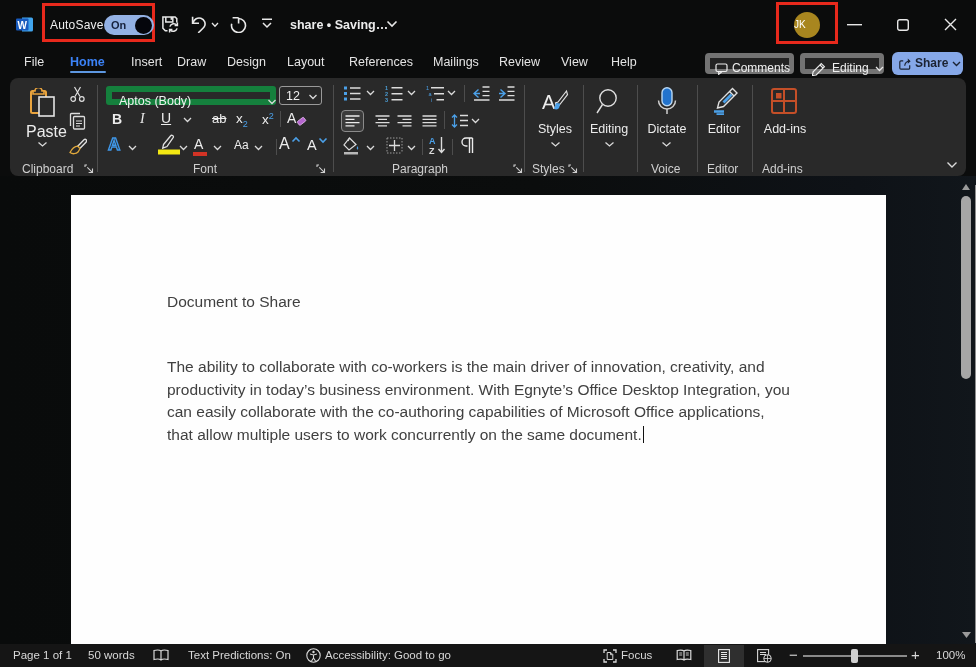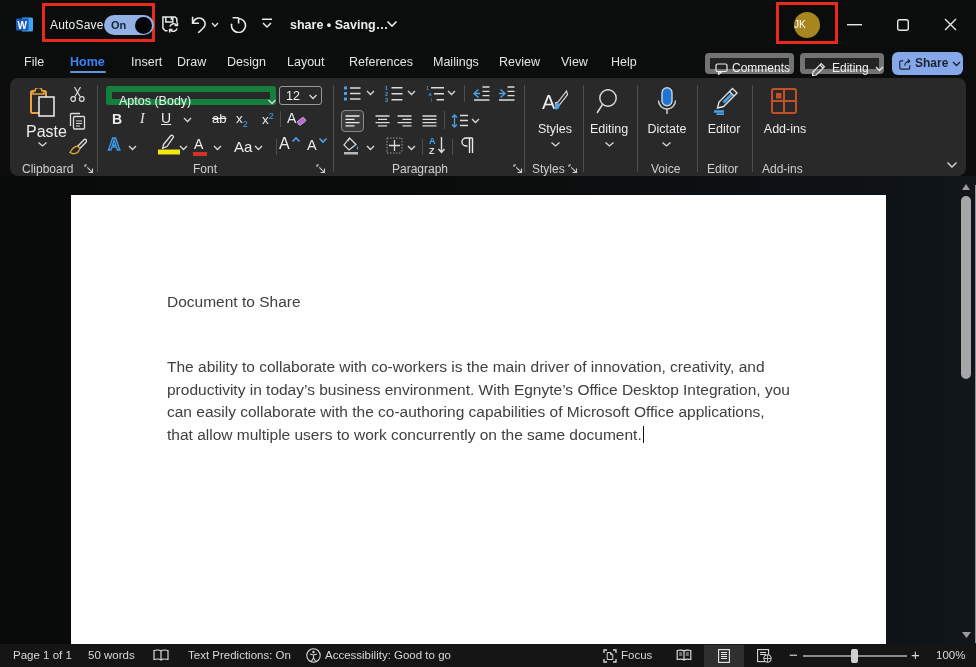--- a/index.html
+++ b/index.html
@@ -224,21 +224,21 @@
       <rect x="2" y="15.5" width="22" height="5" fill="#f2e713"></rect>
     </svg>
     <svg class="abs" style="left:169px;top:67px" width="9" height="6" viewBox="0 0 9 6">
         <path d="M1 1 L4.5 4.5 L8 1" class="chev"></path>
       </svg>
     <div class="abs" style="left:184px;top:58px;color:#ececec;font-size:14px">A</div>
     <div class="abs" style="left:183px;top:73.5px;width:14px;height:4px;background:#d23325"></div>
     <svg class="abs" style="left:203px;top:67px" width="9" height="6" viewBox="0 0 9 6">
         <path d="M1 1 L4.5 4.5 L8 1" class="chev"></path>
       </svg>
-    <div class="abs" style="left:224px;top:60px;color:#ececec;font-size:15px">Aa</div>
+    <div class="abs" style="left:224px;top:60px;color:#ececec;font-size:12px">Aa</div>
     <svg class="abs" style="left:244px;top:67px" width="9" height="6" viewBox="0 0 9 6">
         <path d="M1 1 L4.5 4.5 L8 1" class="chev"></path>
       </svg>
     <div class="abs" style="left:266px;top:61px;width:1px;height:16px;background:#4d4d4d"></div>
     <div class="abs" style="left:269px;top:57px;color:#ececec;font-size:16px">A</div>
     <svg class="abs" style="left:281px;top:58px" width="10" height="7" viewBox="0 0 10 7">
         <path d="M1.5 5.5 L5 2 L8.5 5.5" stroke="#4ba0e8" stroke-width="1.6" fill="none"></path>
       </svg>
     <div class="abs" style="left:297px;top:59px;color:#ececec;font-size:14.5px">A</div>
     <svg class="abs" style="left:308px;top:59px" width="10" height="7" viewBox="0 0 10 7">

